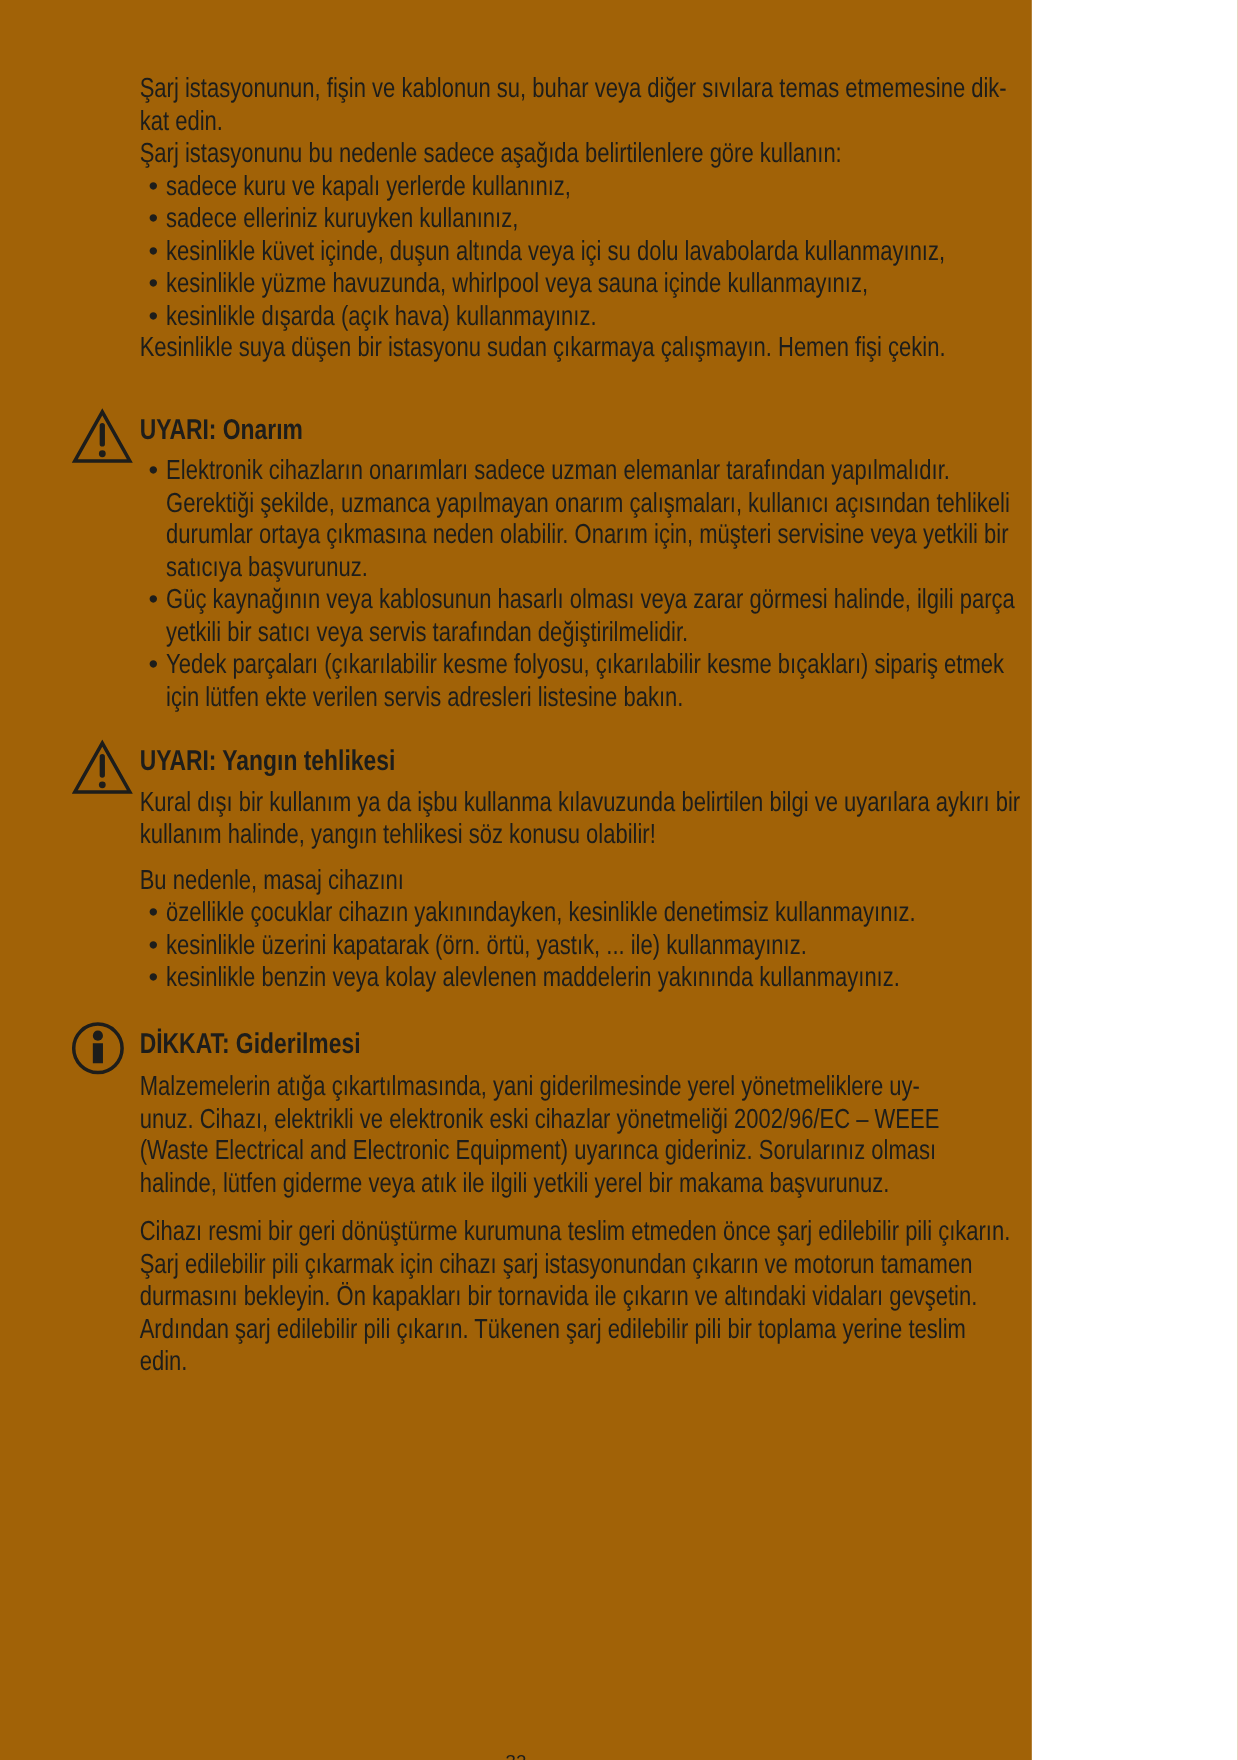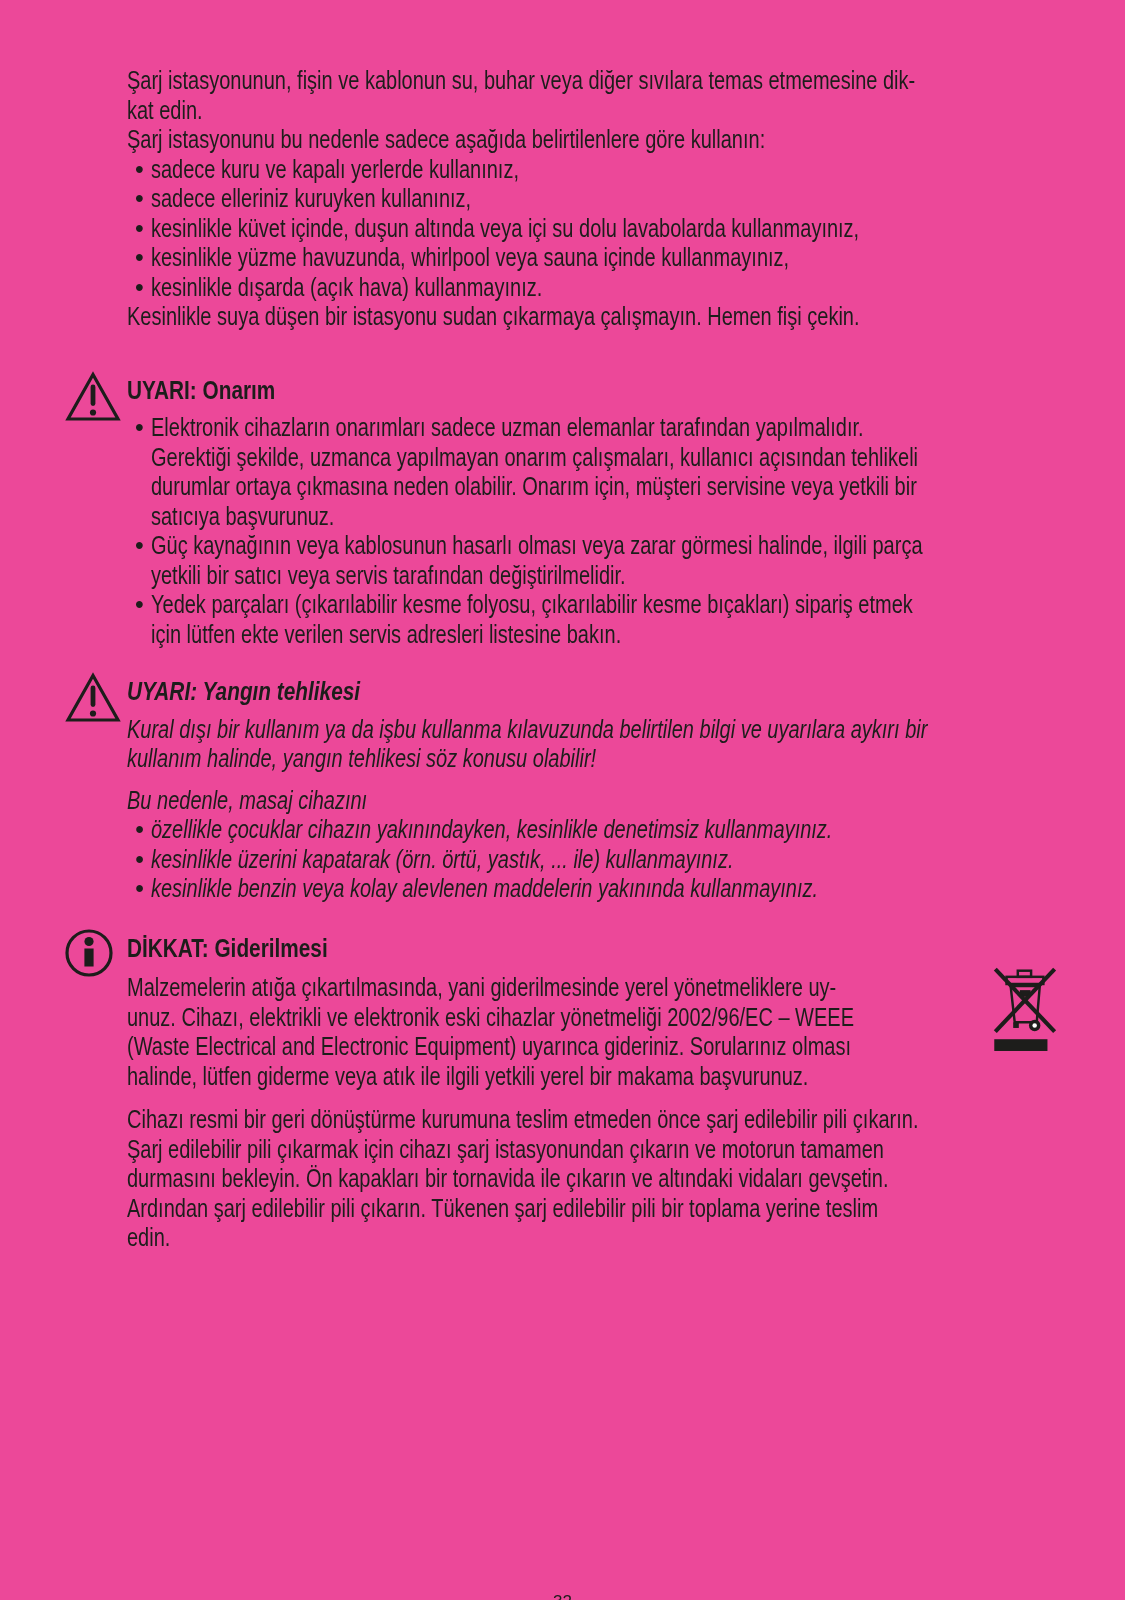--- a/index.html
+++ b/index.html
@@ -1,20 +1,20 @@
 <!DOCTYPE html>
 <html><head>
 <meta charset="utf-8">
 <style>
   * { margin:0; padding:0; box-sizing:border-box; }
   html,body { background:#ffffff; }
   .page {
     position:relative;
-    width:1125px; height:1600px;
-    background:#ec4899;
+    width:938px; height:1600px;
+    background:#a16207;
     color:#1d1d1b;
     font-family:"Liberation Sans", sans-serif;
     font-size:25px;
     line-height:29.5px;
     overflow:hidden;
   }
   .content { position:absolute; left:127px; top:66px; width:960px; }
   
   .tx {
     display:block;
@@ -24,21 +24,21 @@
   }
   .sec { position:relative; }
   .sec-title { font-weight:bold; font-size:26px; }
   .bullets { }
   .bullet-row { display:flex; align-items:flex-start; padding-left:8px; }
   .marker { flex:none; width:16px; display:block; }
   .icon-left { position:absolute; left:-62px; top:-5px; width:56px; height:52px; }
   .icon-info { position:absolute; left:-63px; top:-6px; width:50px; height:50px; }
   .icon-weee { position:absolute; left:866px; top:28px; width:68px; height:90px; }
   #sec-repair { margin-top:44px; }
-  #sec-fire { margin-top:28px;font-style:italic; }
+  #sec-fire { margin-top:28px; }
   #sec-disposal { margin-top:30px; }
   .sec-body { margin-top:8px; }
   #sec-disposal .sec-body { margin-top:10px; }
   .lead { margin-top:12px; }
   .para-battery { margin-top:14px; }
   .page-num {
     position:absolute; left:0; top:1543px; width:100%;
     text-align:center; font-size:17px;margin-top:44px;
   }
   svg { display:block; }

